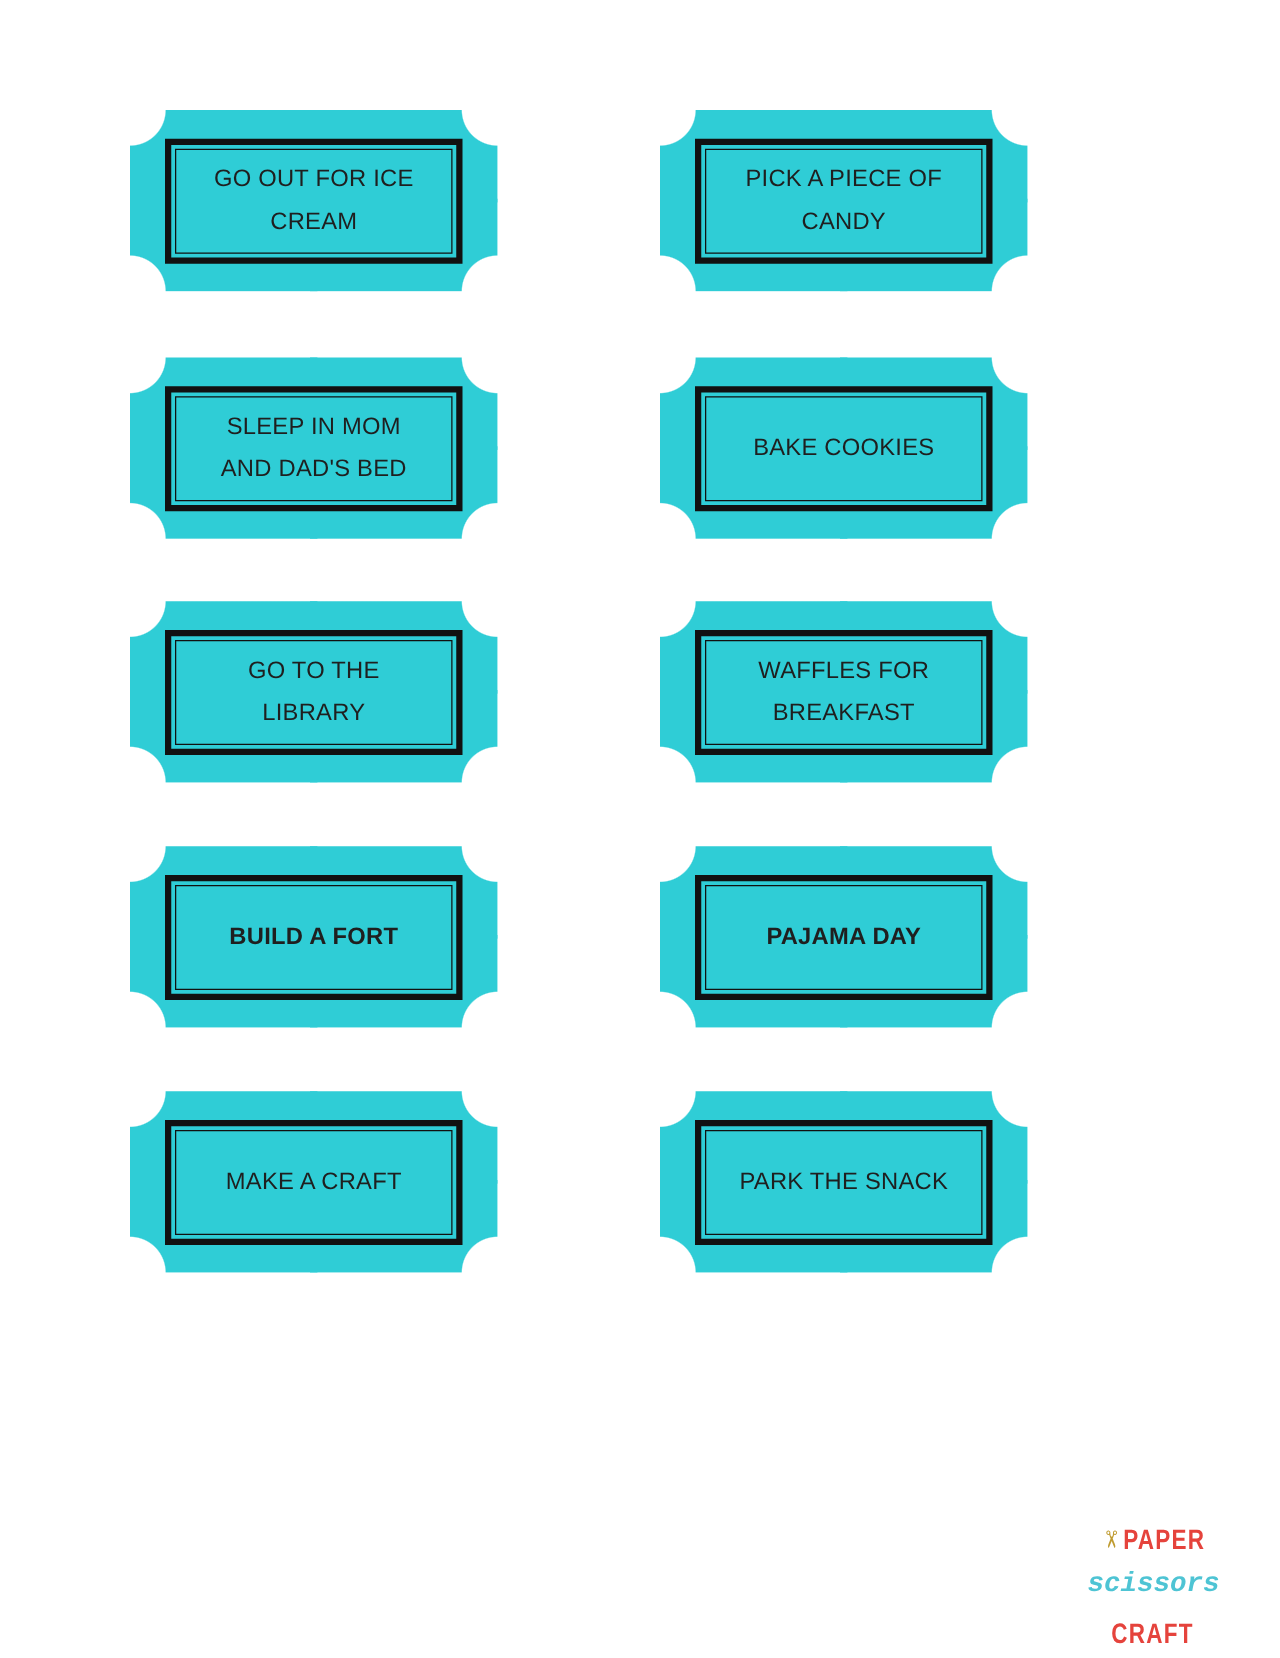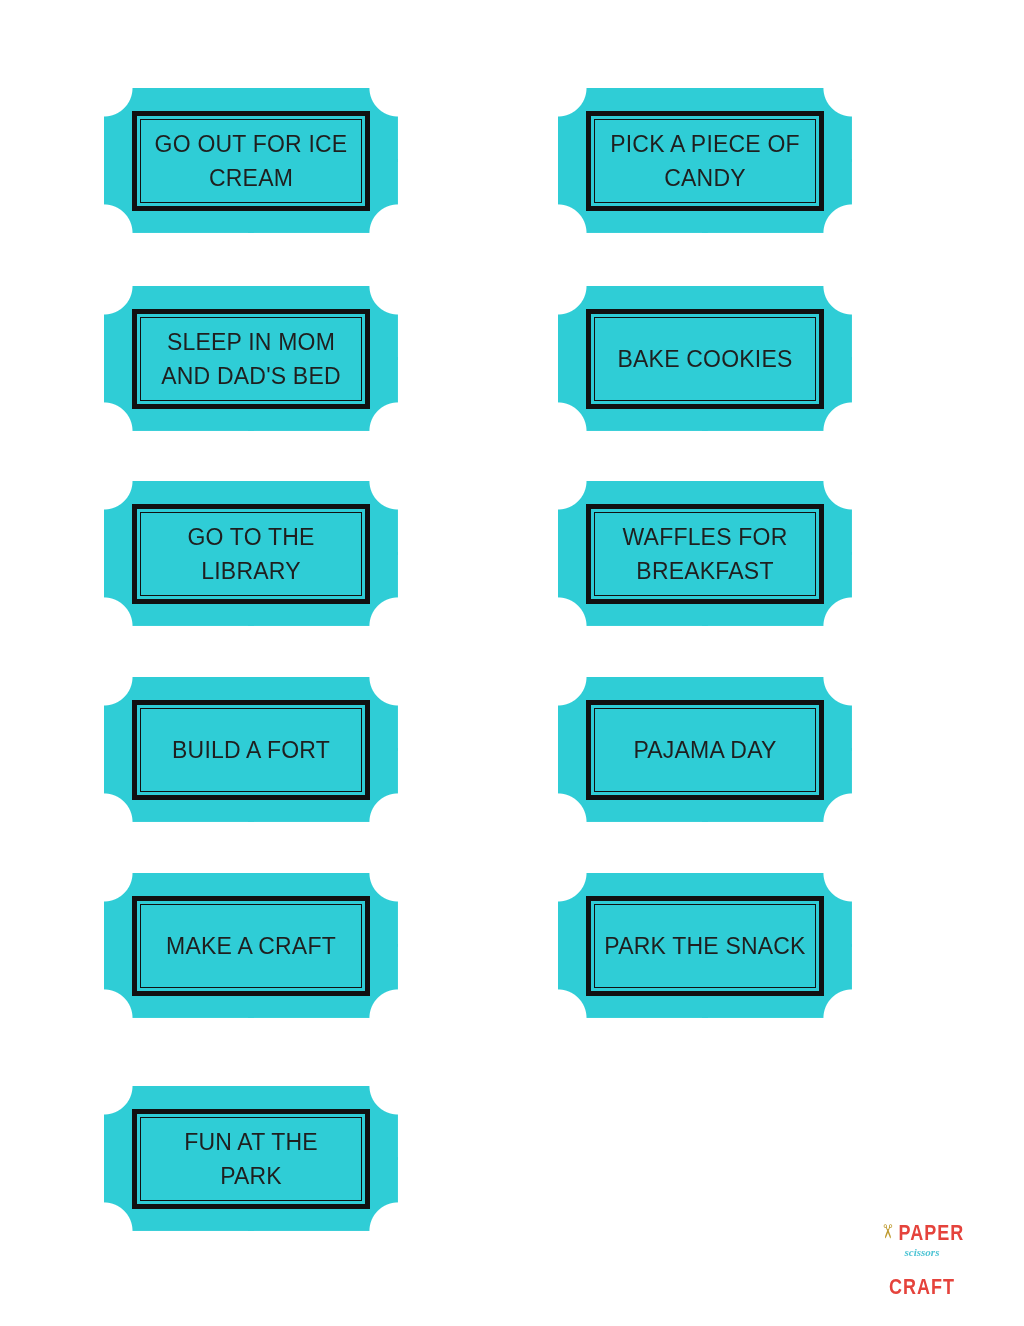--- a/index.html
+++ b/index.html
@@ -26,25 +26,25 @@
     background:
       radial-gradient(circle at 0 0,       transparent var(--r), var(--fill) calc(var(--r) + 1px)) top left    / 51% 51% no-repeat,
       radial-gradient(circle at 100% 0,    transparent var(--r), var(--fill) calc(var(--r) + 1px)) top right   / 51% 51% no-repeat,
       radial-gradient(circle at 0 100%,    transparent var(--r), var(--fill) calc(var(--r) + 1px)) bottom left / 51% 51% no-repeat,
       radial-gradient(circle at 100% 100%, transparent var(--r), var(--fill) calc(var(--r) + 1px)) bottom right/ 51% 51% no-repeat;
     display: flex;
     align-items: center;
     justify-content: center;
   }
   .col-left  { left: 104px; }
-  .col-right { left: 558px; justify-content: center; }
+  .col-right { left: 528px; justify-content: center; }
   .row-1 { top: 88px; }
   .row-2 { top: 286px; }
   .row-3 { top: 481px; }
-  .row-4 { top: 677px; }
+  .row-4 { top: 677px; font-weight: bold; }
   .row-5 { top: 873px; }
   .row-6 { top: 1086px; }
 
   
   .frame {
     box-sizing: border-box;
     width: 238px;
     height: 100px;
     border: 5px solid var(--color-frame_border, #111111);
     position: relative;
@@ -53,21 +53,21 @@
     justify-content: center;
   }
   .frame::after {
     content: "";
     position: absolute;
     inset: 3px;
     border: 1.5px solid var(--color-frame_border, #111111);
     pointer-events: none;
   }
   .ticket-label {
-    font-size: 23px;
+    font-size: 19px;
     line-height: 34px;
     color: var(--color-ticket_text, #1f1f1f);
     text-align: center;
     white-space: pre-line;
     letter-spacing: 0.2px;
     padding: 0 4px;
   }
 
   
   .logo {
@@ -94,26 +94,26 @@
   .logo-paper, .logo-craft {
     display: inline-block;
     font-family: "Liberation Sans", sans-serif;
     font-weight: bold;
     font-size: 18px;
     color: var(--color-logo_red, #e5433c);
     letter-spacing: 1px;
     transform: scaleY(1.25);
   }
   .logo-script {
-    font-family: Liberation Serif, serif;
+    font-family: Liberation Mono, monospace;
     font-style: italic;
     font-weight: bold;
-    font-size: 11px;
+    font-size: 22px;
     color: var(--color-logo_teal, #4ec4d4);
-    margin-top: 6px;
+    margin-top: 16px;
   }
   .logo-craft-line { margin-top: 19px; }
 </style>
 </head>
 <body>
 
 <div class="page">
 
   <div class="ticket col-left row-1">
     <div class="frame">
@@ -168,26 +168,20 @@
     <div class="frame">
       <div class="ticket-label">PAJAMA DAY</div>
     </div>
   </div>
   <div class="ticket col-right row-5">
     <div class="frame">
       <div class="ticket-label">PARK THE SNACK</div>
     </div>
   </div>
 
-  <div class="ticket col-left row-6">
-    <div class="frame">
-      <div class="ticket-label">FUN AT THE
-PARK</div>
-    </div>
-  </div>
 
   <div class="logo">
     <div class="logo-row">
       <span class="logo-scissors">✂</span>
       <span class="logo-paper">PAPER</span>
     </div>
     <div class="logo-script">scissors</div>
     <div class="logo-craft-line">
       <span class="logo-craft">CRAFT</span>
     </div>

